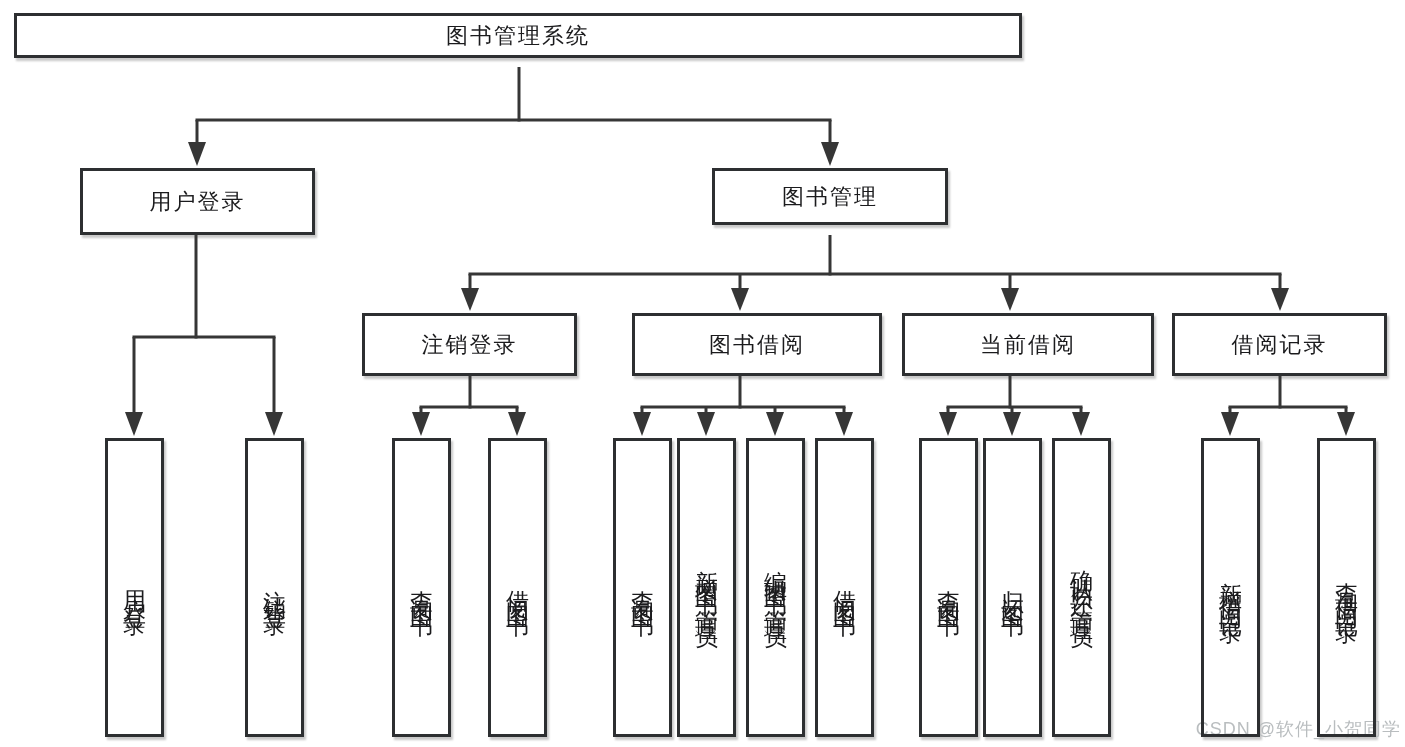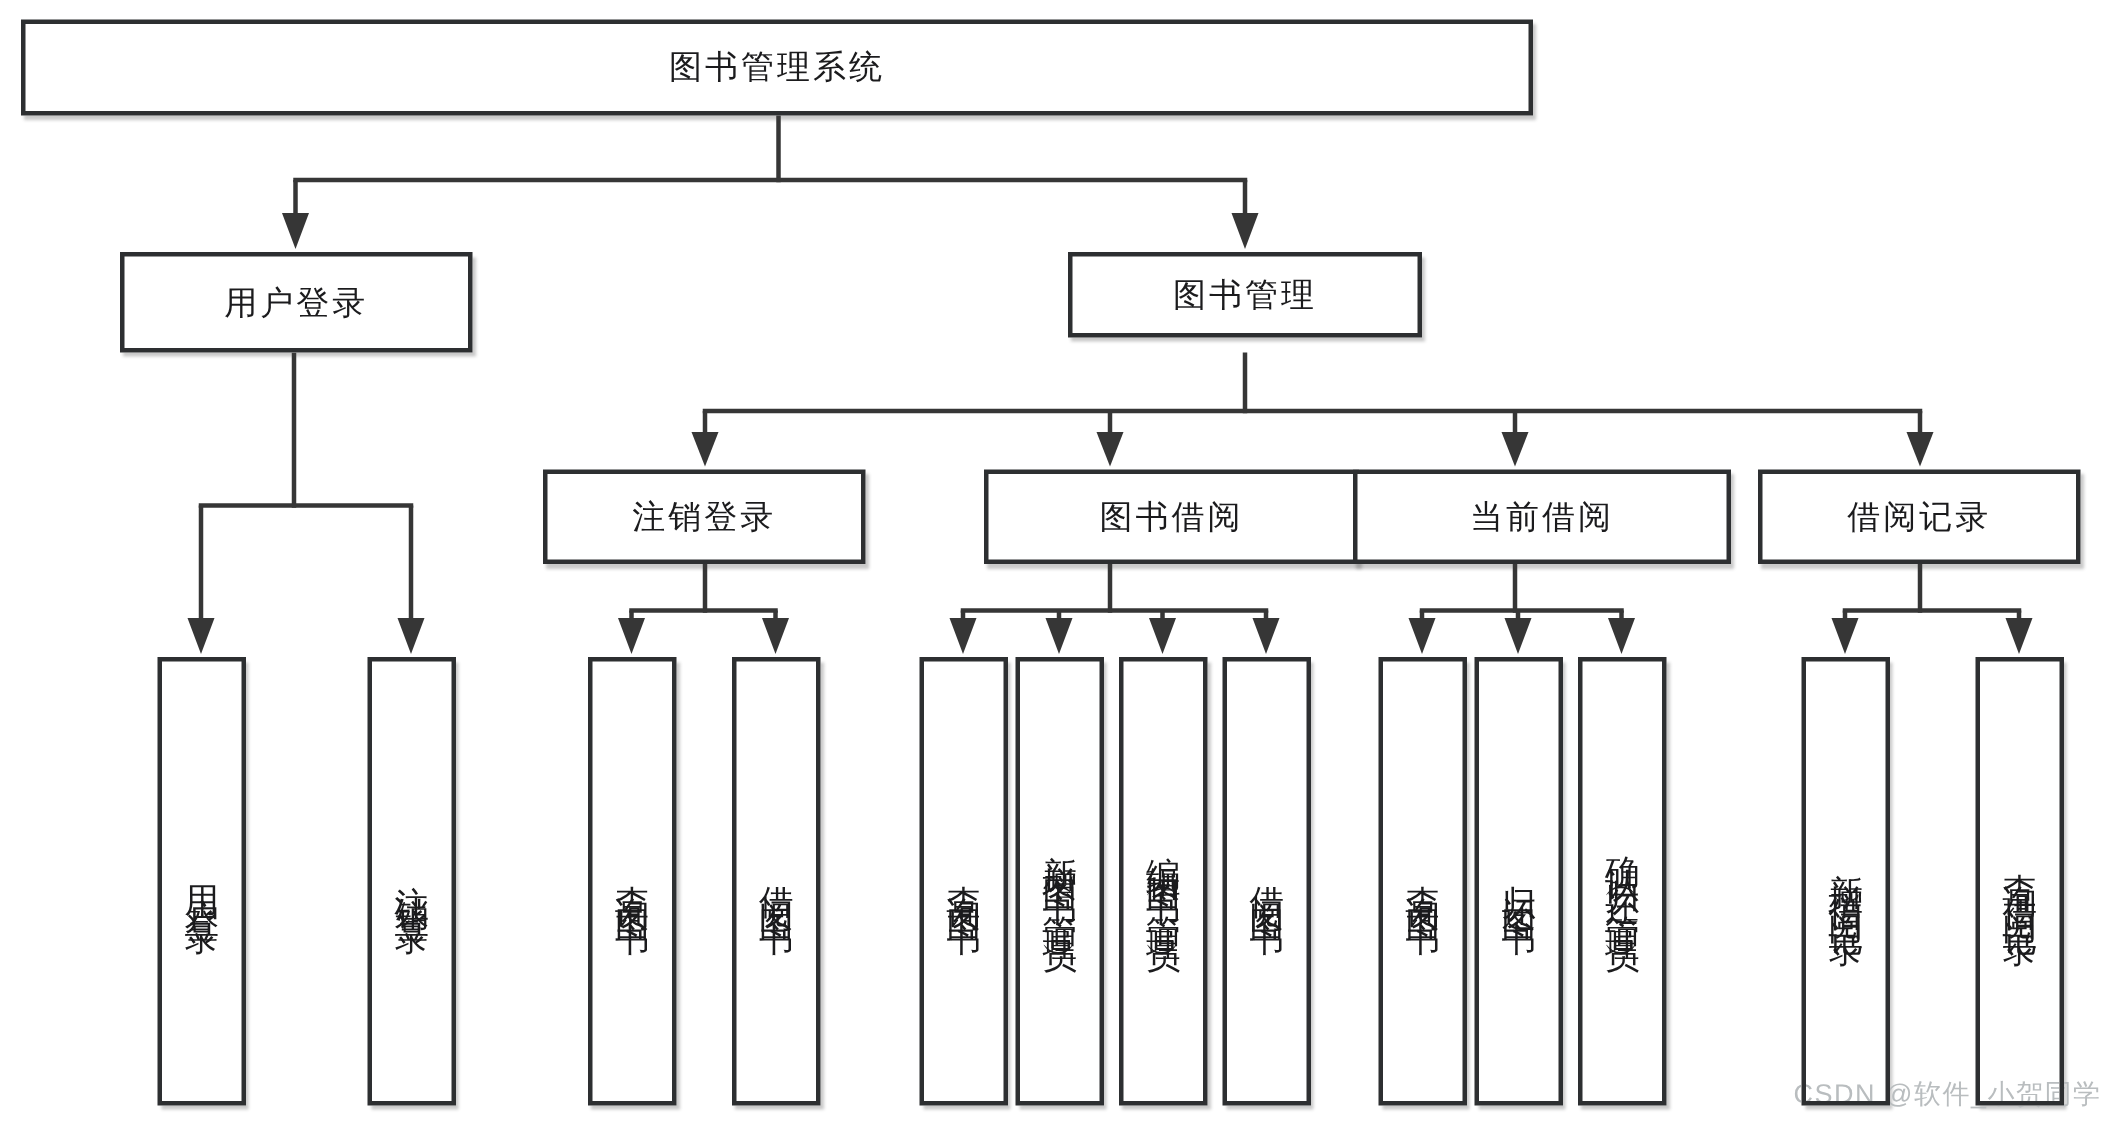--- a/index.html
+++ b/index.html
@@ -111,35 +111,35 @@
       <polygon points="766,412 784,412 775,436"></polygon>
       <polygon points="835,412 853,412 844,436"></polygon>
       <polygon points="939,412 957,412 948,436"></polygon>
       <polygon points="1003,412 1021,412 1012,436"></polygon>
       <polygon points="1072,412 1090,412 1081,436"></polygon>
       <polygon points="1221,412 1239,412 1230,436"></polygon>
       <polygon points="1337,412 1355,412 1346,436"></polygon>
     </g>
   </svg>
 
-  <div class="node h" style="left:14px;top:13px;width:1008px;height:64px">
+  <div class="node h" style="left:14px;top:13px;width:1008px;height:45px">
     <span>图书管理系统</span>
   </div>
 
   <div class="node h" style="left:80px;top:168px;width:235px;height:67px">
     <span>用户登录</span>
   </div>
   <div class="node h" style="left:712px;top:168px;width:236px;height:57px">
     <span>图书管理</span>
   </div>
 
   <div class="node h" style="left:362px;top:313px;width:215px;height:63px">
     <span>注销登录</span>
   </div>
-  <div class="node h" style="left:656px;top:313px;width:250px;height:63px">
+  <div class="node h" style="left:632px;top:313px;width:250px;height:63px">
     <span>图书借阅</span>
   </div>
   <div class="node h" style="left:902px;top:313px;width:252px;height:63px">
     <span>当前借阅</span>
   </div>
   <div class="node h" style="left:1172px;top:313px;width:215px;height:63px">
     <span>借阅记录</span>
   </div>
 
   <div class="node v" style="left:105px;top:438px;width:59px;height:299px">

